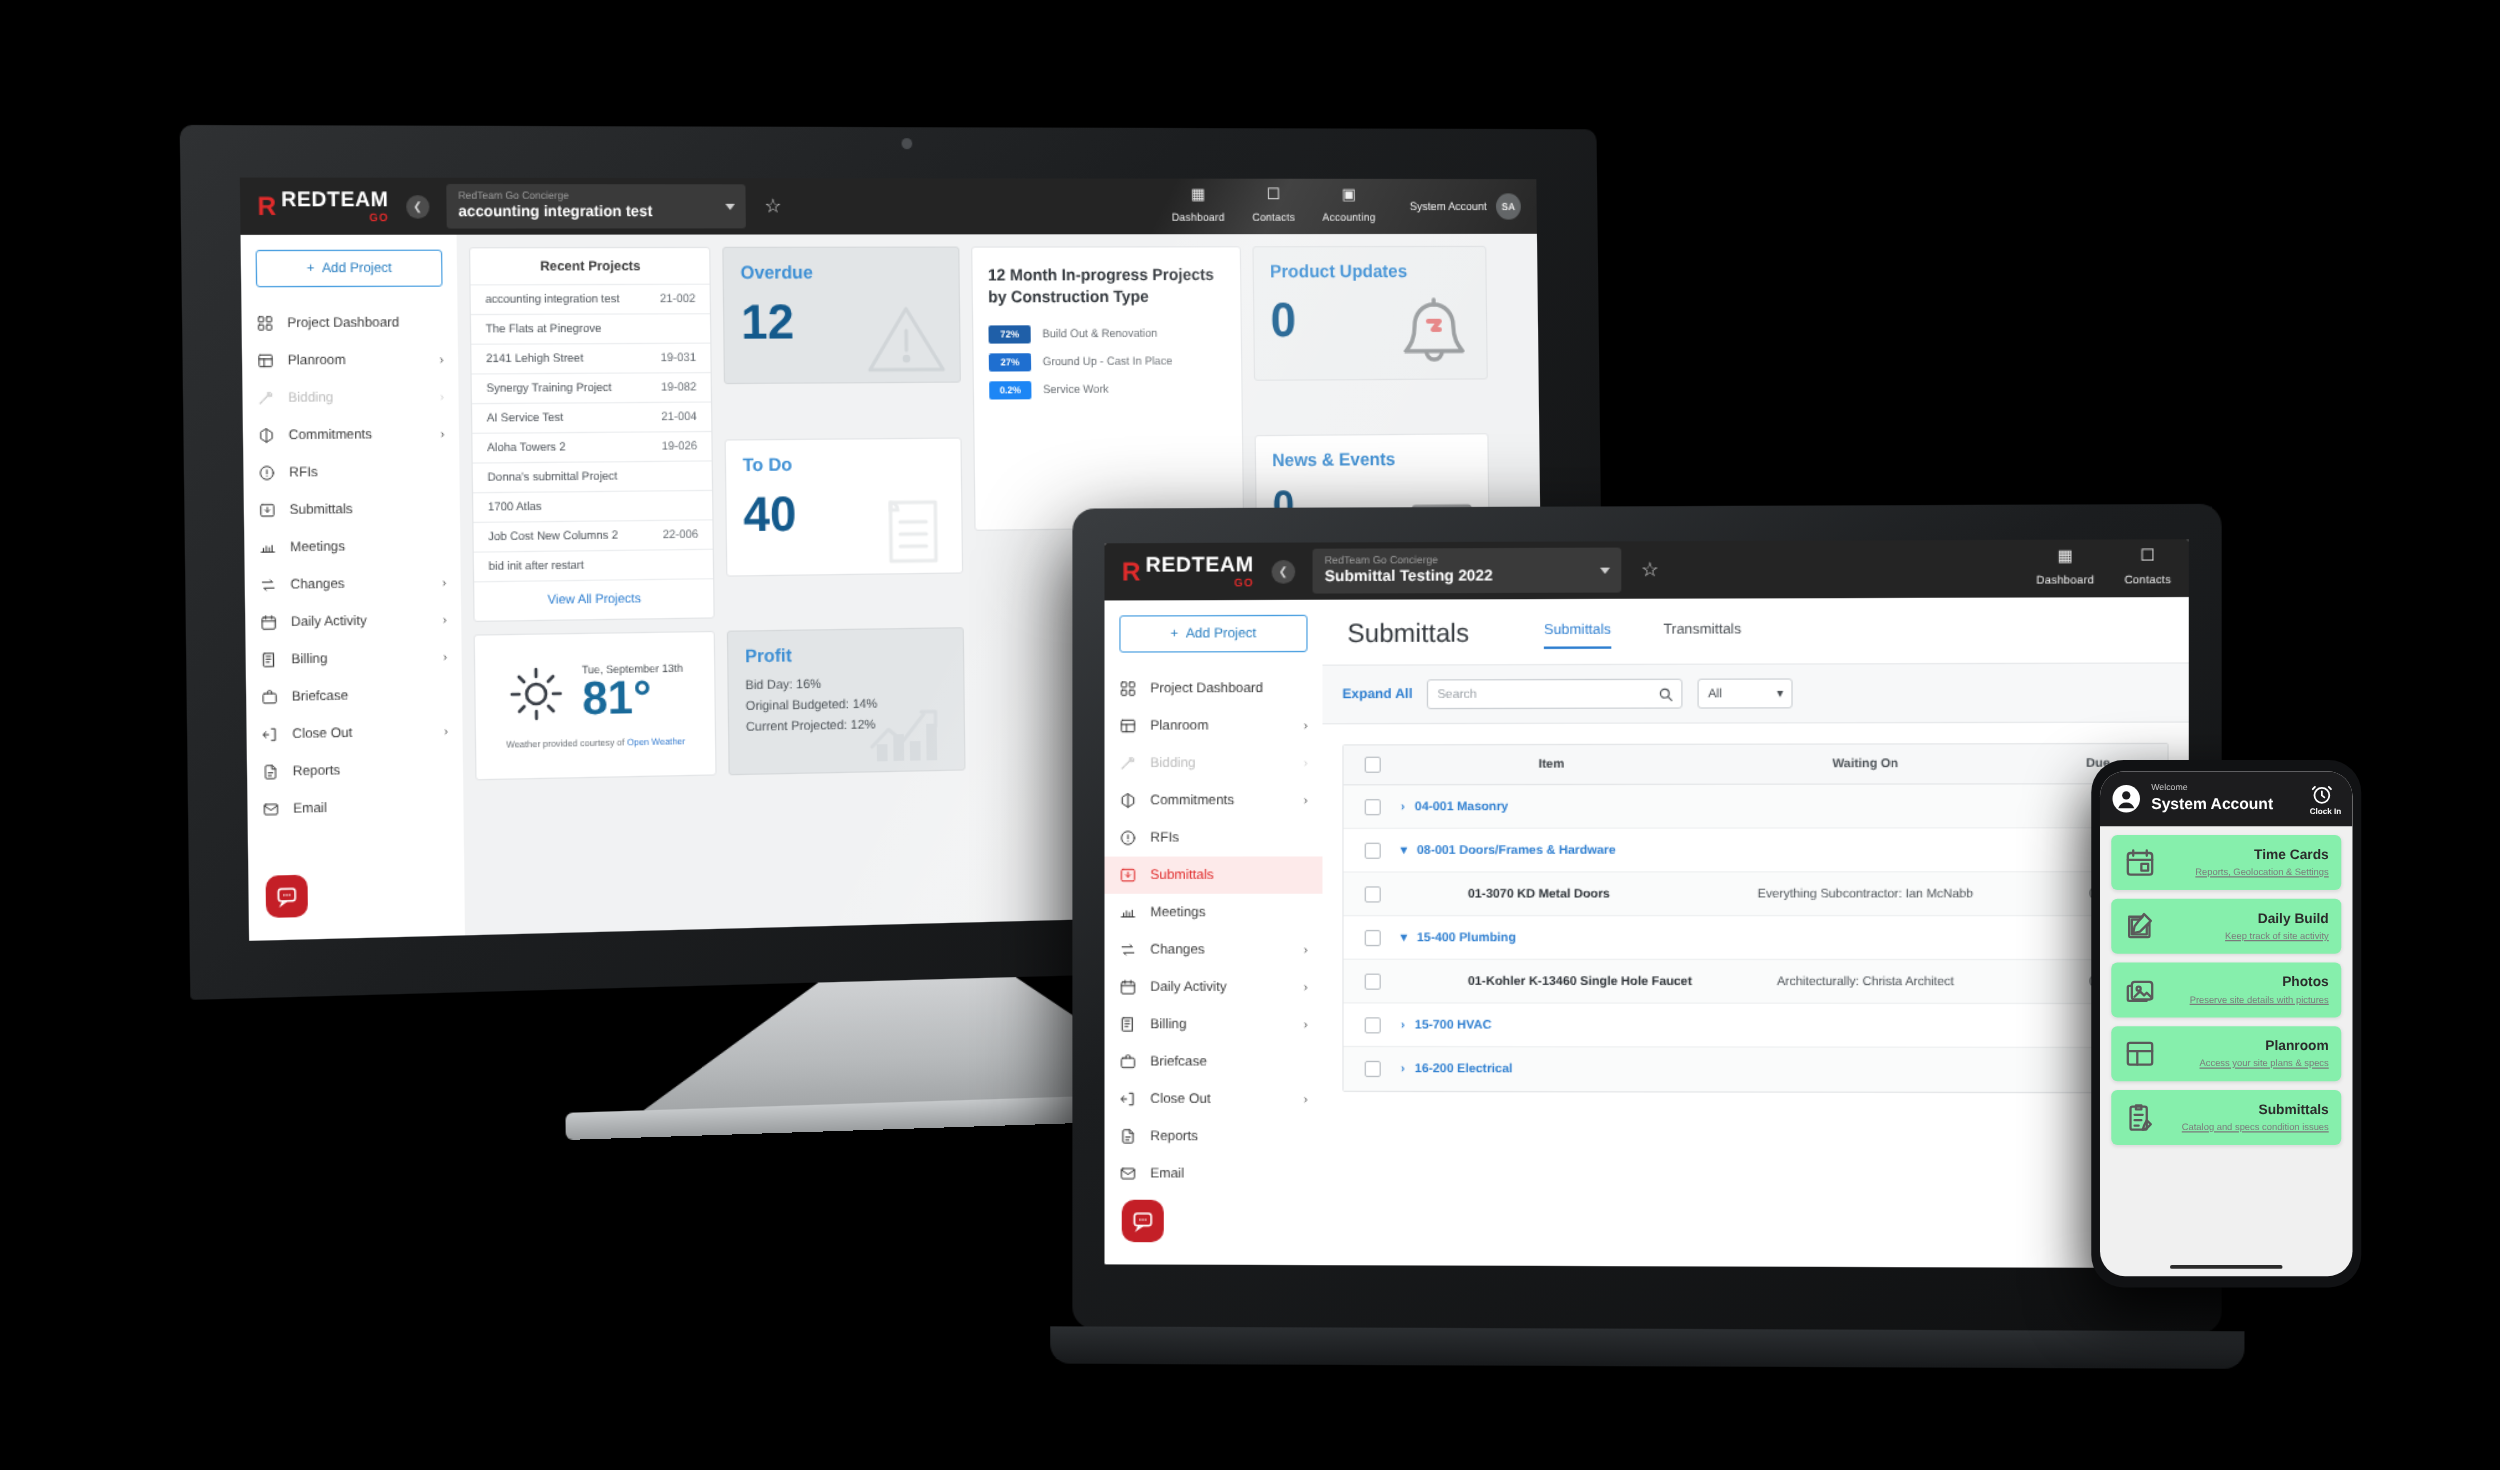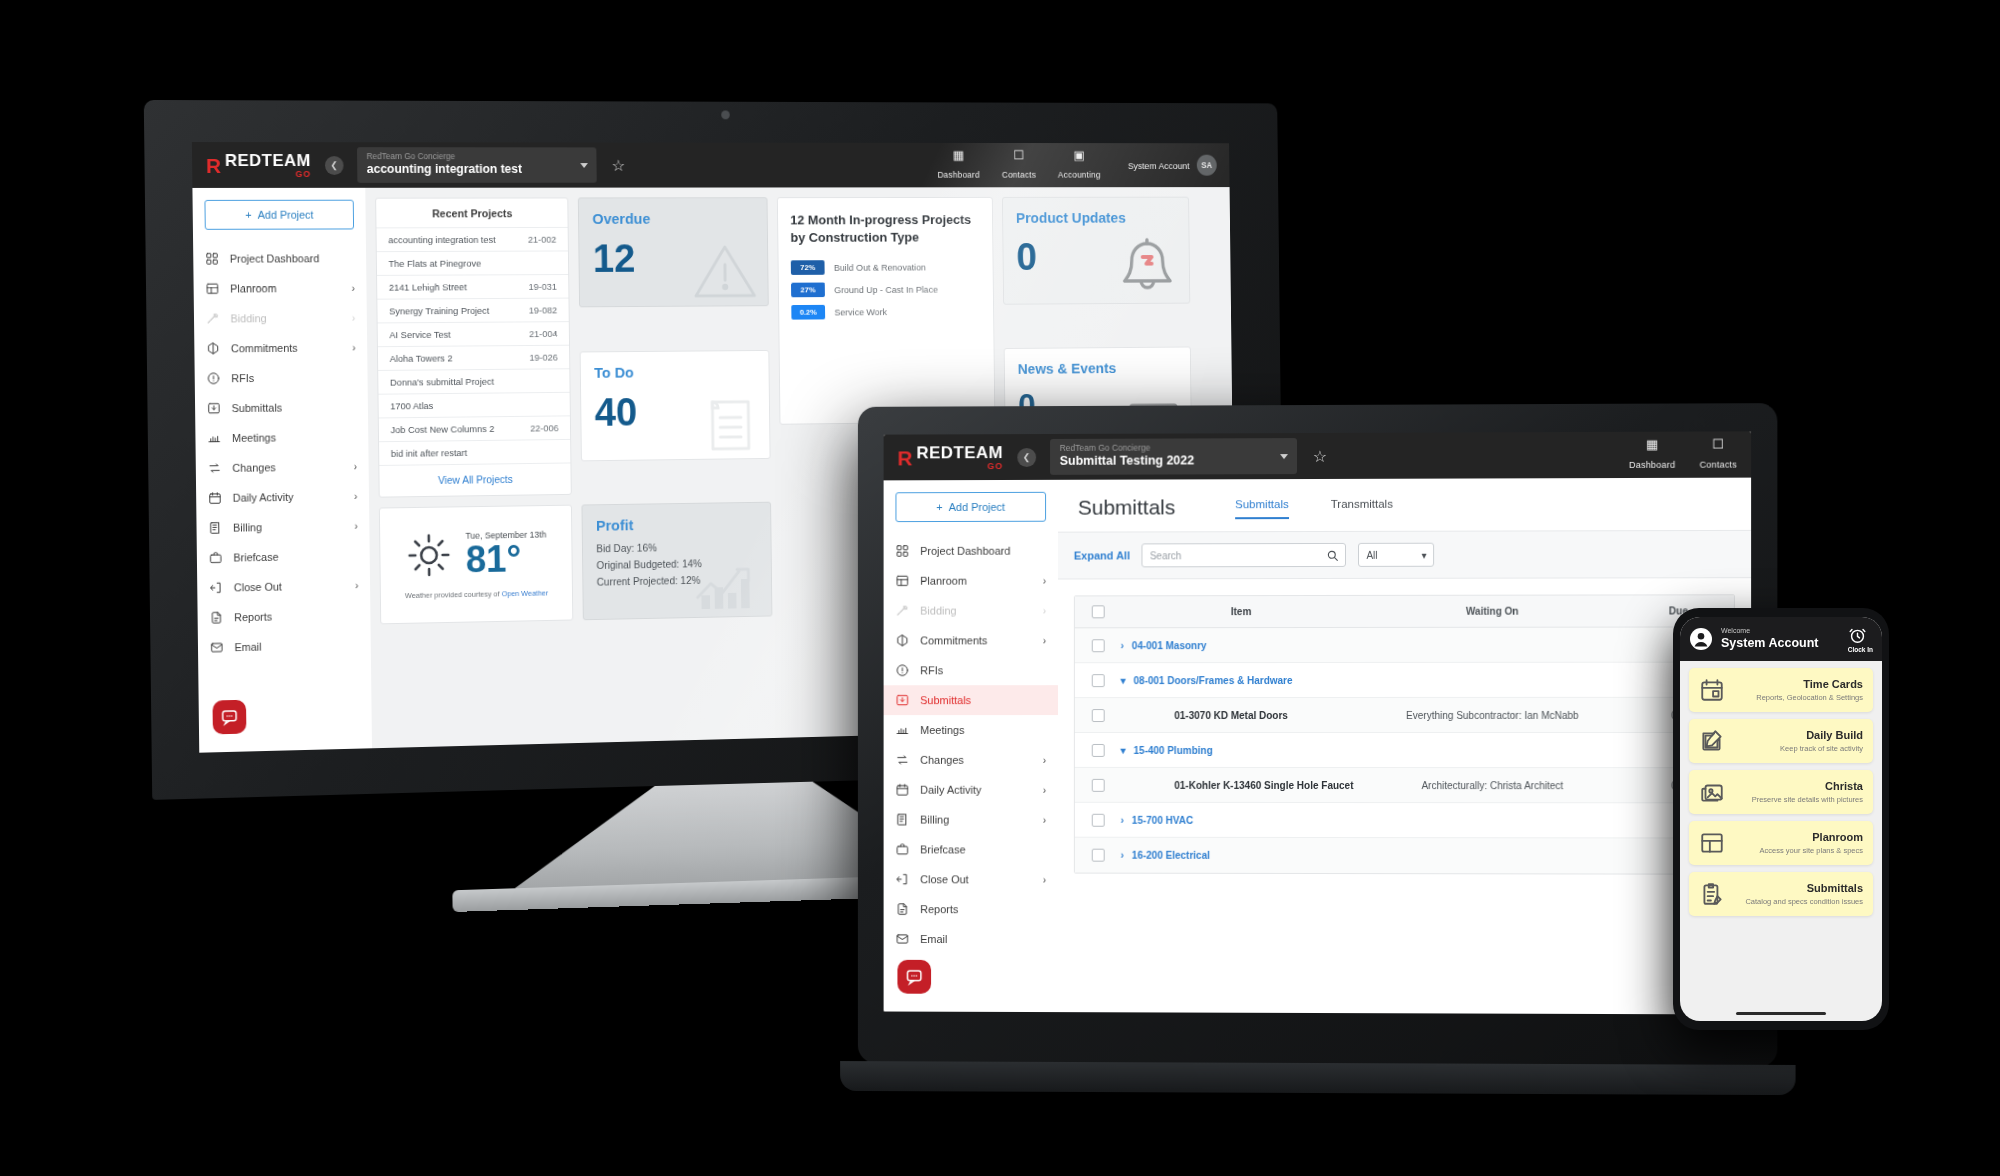--- a/index.html
+++ b/index.html
@@ -218,25 +218,25 @@
     padding:9px 7px;
   }
   #phone-screen { position:absolute; left:7px; top:9px; width:202px; height:404px;
                   background:#f0f0f0; border-radius:20px; overflow:hidden; }
   .ph-header { background:#1c1c1e; color:#fff; height:44px; display:flex; align-items:center;
                padding:0 9px; gap:8px; }
   .ph-welcome { font-size:7px; color:#c9c9c9; line-height:1.2; }
   .ph-name { font-size:12.5px; font-weight:bold; line-height:1.2; }
   .ph-clock { margin-left:auto; text-align:center; }
   .ph-clock-lbl { font-size:6.5px; font-weight:bold; margin-top:1px; }
-  .ph-card { background:#fef9c3; border-radius:5px; margin:7px 9px; padding:9px 10px;
+  .ph-card { background:#86efac; border-radius:5px; margin:7px 9px; padding:9px 10px;
              display:flex; align-items:center; gap:9px; box-shadow:0 1px 3px rgba(0,0,0,.09); }
   .ph-card-text { flex:1; text-align:right; }
   .ph-card-title { font-size:11px; font-weight:bold; color:#2b2b2b; line-height:1.2; }
-  .ph-card-sub { font-size:7.5px; color:#7b7b7b; line-height:1.3; margin-top:2px; }
+  .ph-card-sub { font-size:7.5px; color:#7b7b7b; line-height:1.3; margin-top:2px;text-decoration:underline; }
   .ph-home { position:absolute; left:50%; bottom:6px; margin-left:-45px; width:90px; height:3.5px;
              background:#2b2b2b; border-radius:2px; }
 
   svg { display:block; }
 </style>
 </head>
 <body>
 
 <div id="stage">
 
@@ -955,21 +955,21 @@
           <div class="ph-card">
             <span>
               <svg width="26" height="26" viewBox="0 0 24 24" fill="none" stroke="#5a5a5a" stroke-width="1.7" stroke-linecap="round" stroke-linejoin="round">
                 <rect x="6" y="6" width="15" height="13" rx="2"></rect>
                 <path d="M6 9H4a1 1 0 00-1 1v9a1 1 0 001 1h13"></path>
                 <circle cx="11" cy="11" r="1.5"></circle>
                 <path d="M8 17l4-4 3 3 2-2 4 4"></path>
               </svg>
             </span>
             <span class="ph-card-text">
-              <span class="ph-card-title" style="display: block;">Christa</span>
+              <span class="ph-card-title" style="display: block;">Photos</span>
               <span class="ph-card-sub" style="display: block;">Preserve site details with pictures</span>
             </span>
           </div>
           <div class="ph-card">
             <span>
               <svg width="26" height="26" viewBox="0 0 24 24" fill="none" stroke="#5a5a5a" stroke-width="1.7" stroke-linecap="round" stroke-linejoin="round">
                 <rect x="3" y="4" width="18" height="16" rx="1.5"></rect>
                 <path d="M3 10h18M10 10v10"></path>
               </svg>
             </span>

